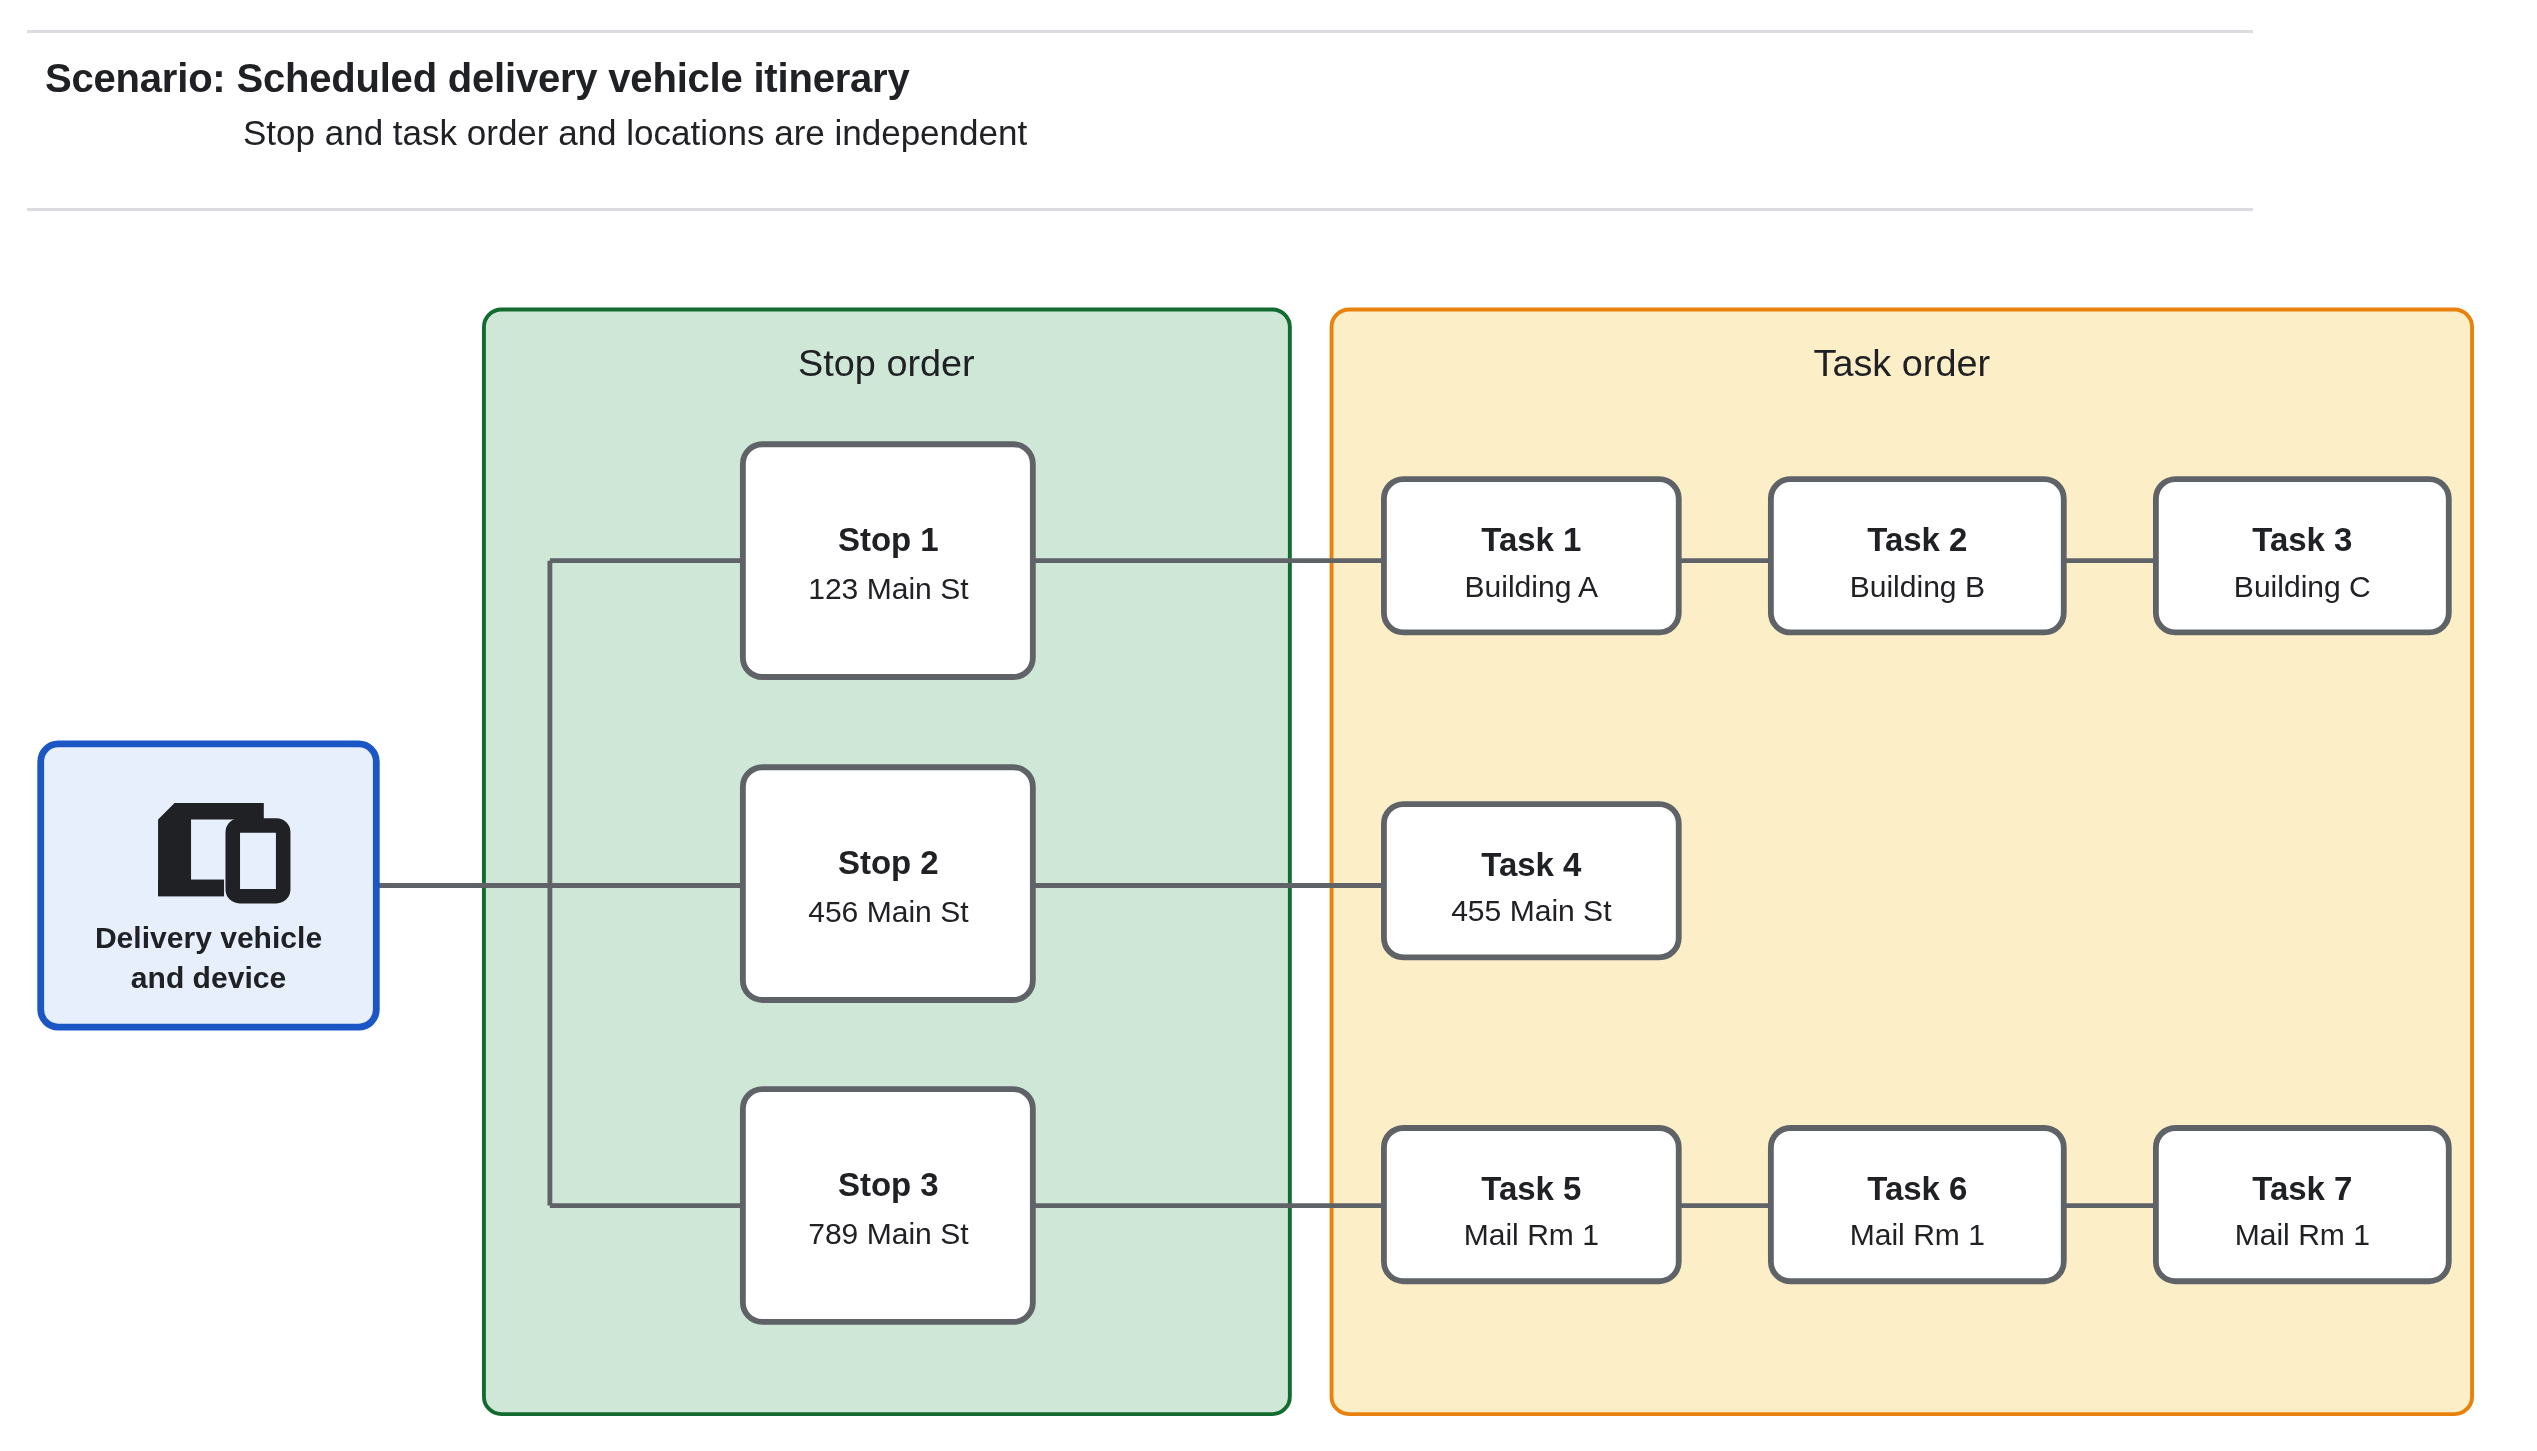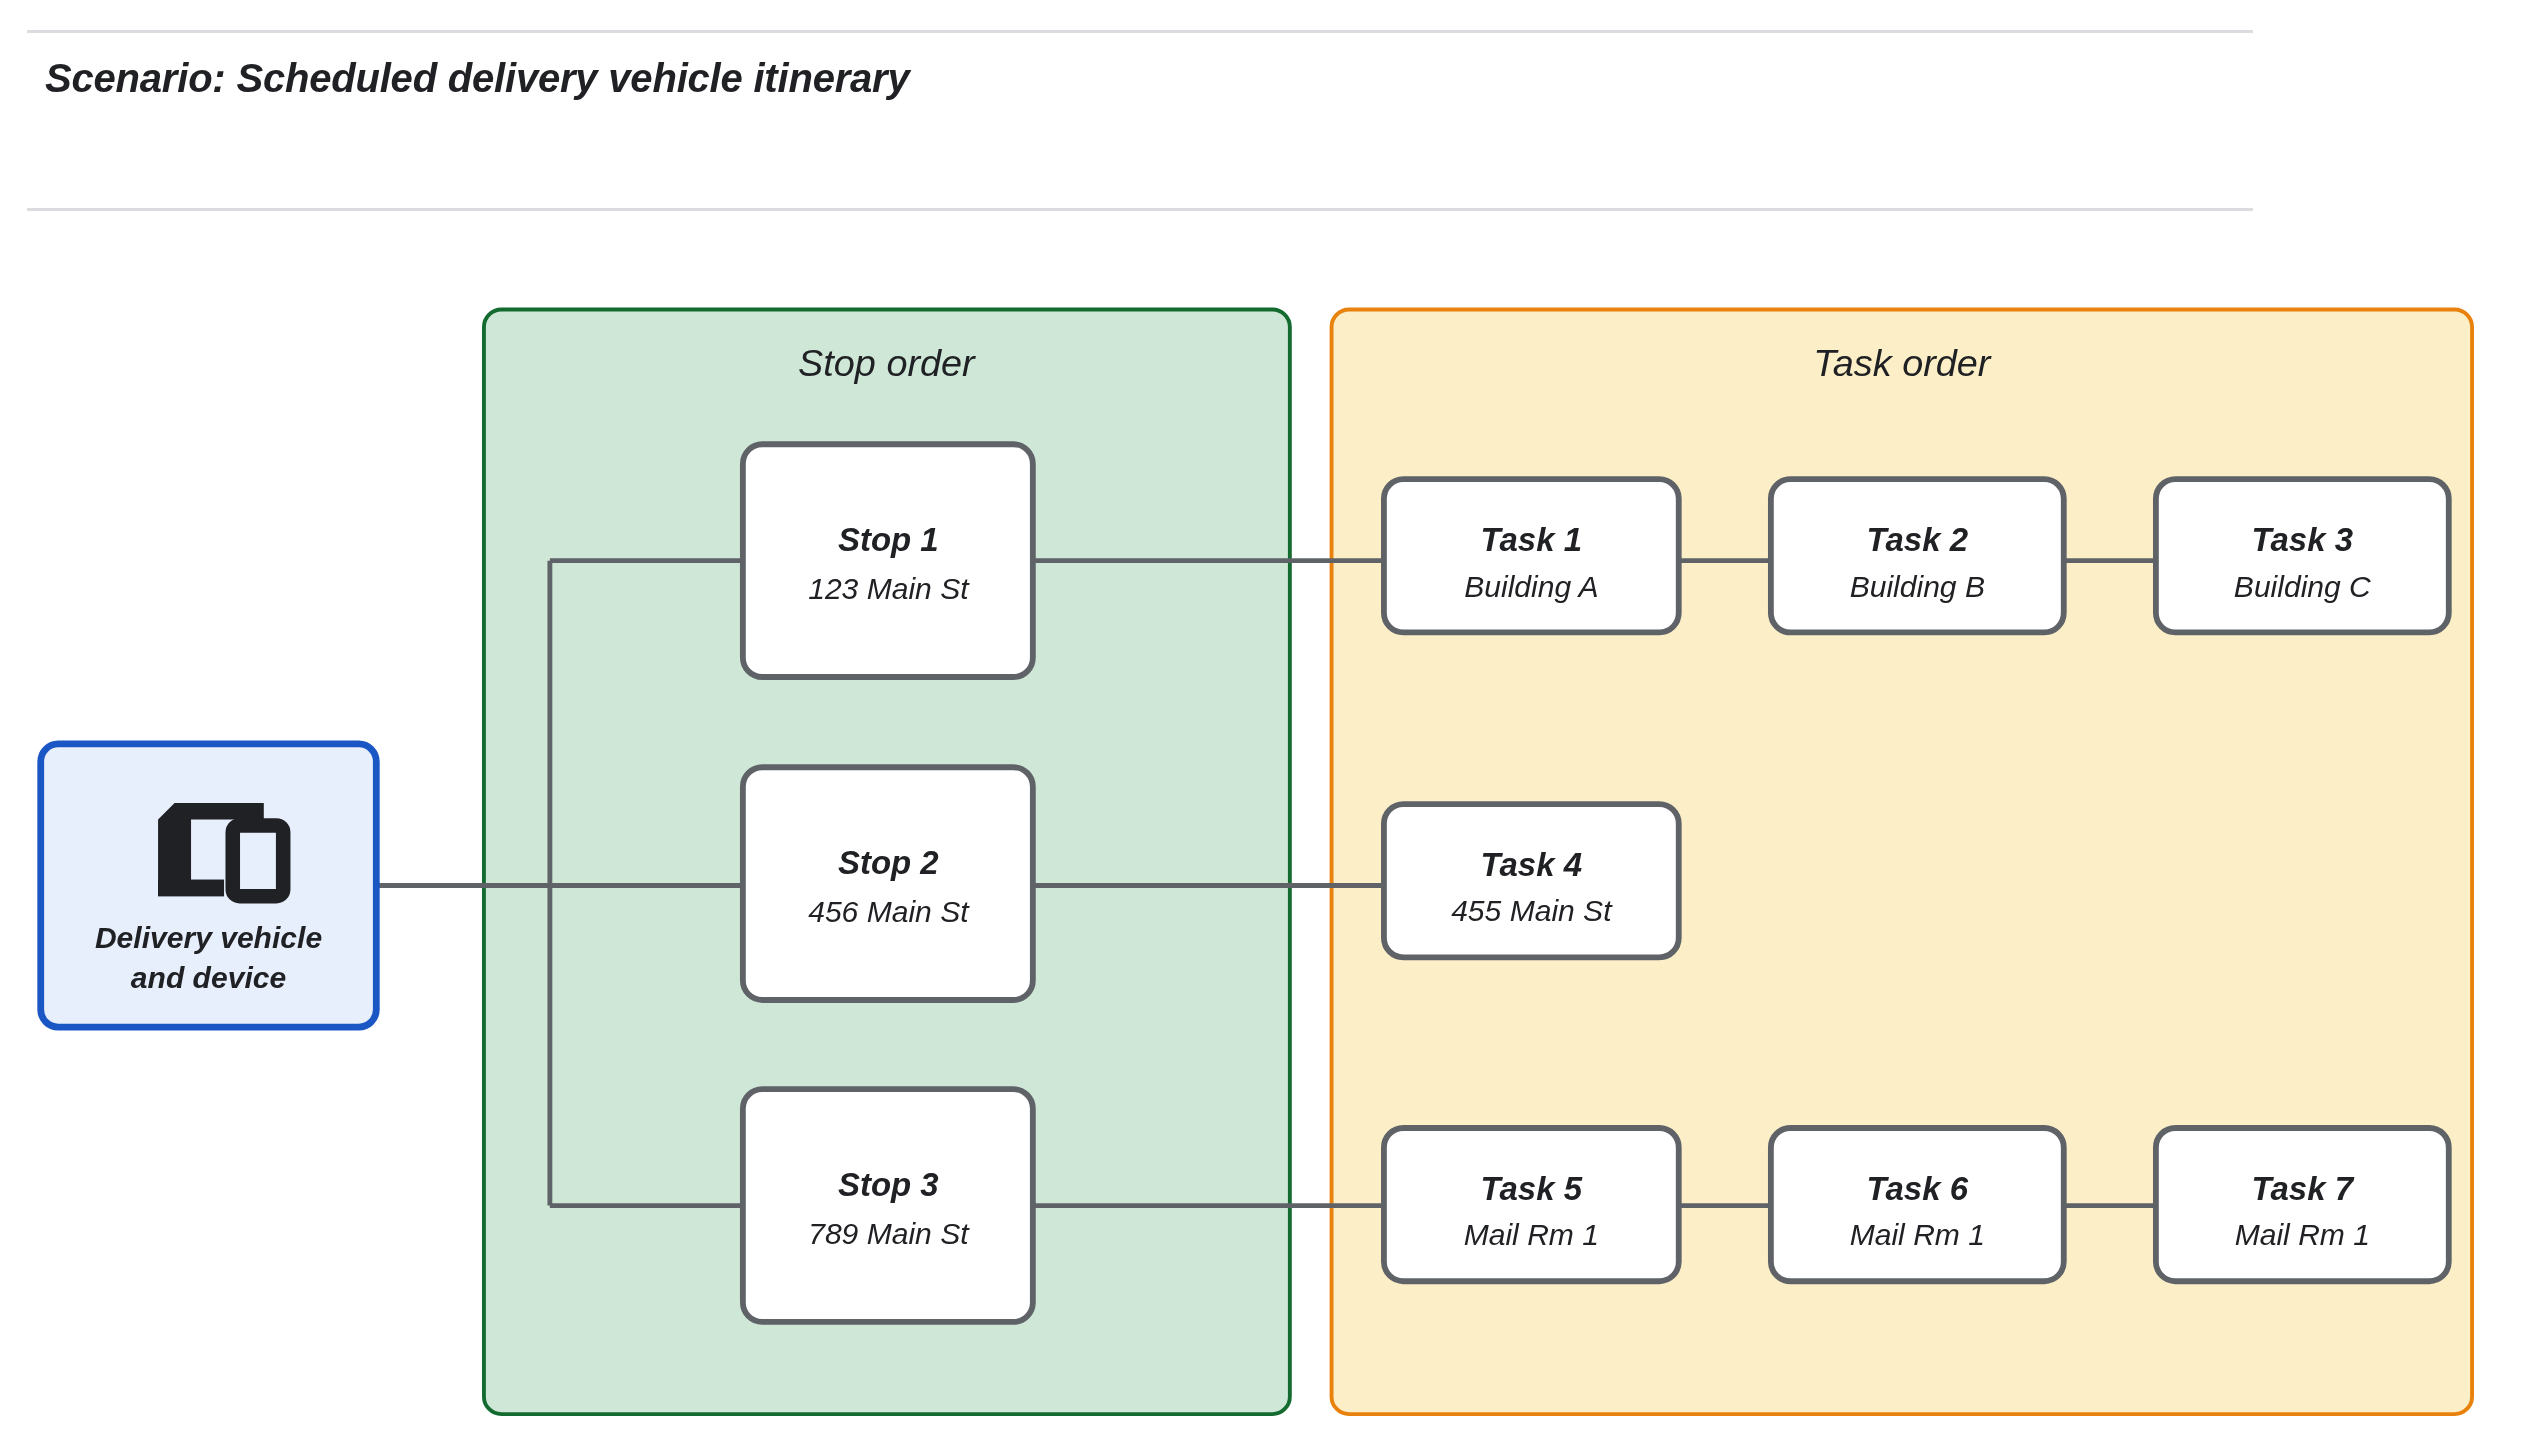--- a/index.html
+++ b/index.html
@@ -12,21 +12,20 @@
     height: 1452px;
     font-family: "Liberation Sans", sans-serif;
     color: #202124;
     overflow: hidden;
     position: relative;
   }
   #page {
     position: relative;
     width: 2414px;
     height: 1452px;
-    font-style: italic;
   }
   .rule {
     position: absolute;
     left: 27px;
     width: 2226px;
     height: 2.9px;
     background: #dadce0;
   }
   #rule-top { top: 30px; }
   #rule-bottom { top: 208px; }
@@ -95,20 +94,21 @@
     stroke-width: 6;
   }
 </style>
 </head>
 <body>
 
 <div id="page">
 
   <div class="rule" id="rule-top"></div>
   <div id="scenario-title">Scenario: Scheduled delivery vehicle itinerary</div>
+  <div id="scenario-subtitle">Stop and task order and locations are independent</div>
   <div class="rule" id="rule-bottom"></div>
 
   <svg id="diagram" viewBox="0 0 2617 1497">
 
     <rect x="499" y="319" width="831" height="1139" rx="18" ry="18" fill="#cfe7d6" stroke="#136b30" stroke-width="4"></rect>
     <text class="grp-title" x="914" y="388">Stop order</text>
 
     <rect x="1373" y="319" width="1176" height="1139" rx="18" ry="18" fill="#fcefc7" stroke="#e8820c" stroke-width="4"></rect>
     <text class="grp-title" x="1961" y="388">Task order</text>
 

